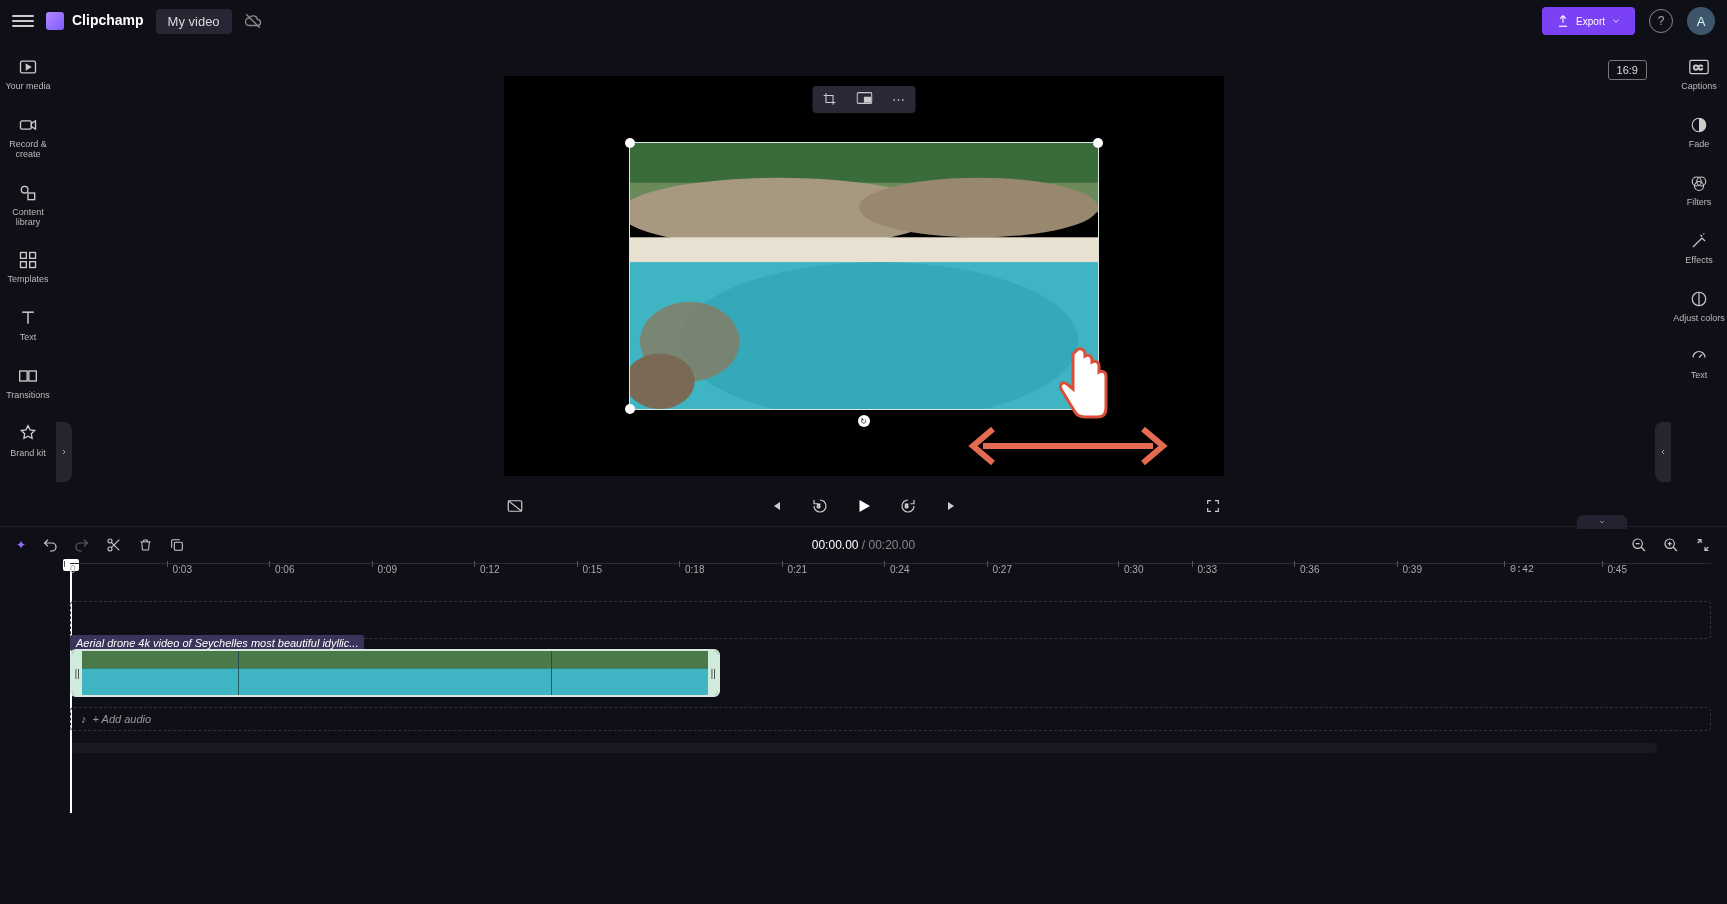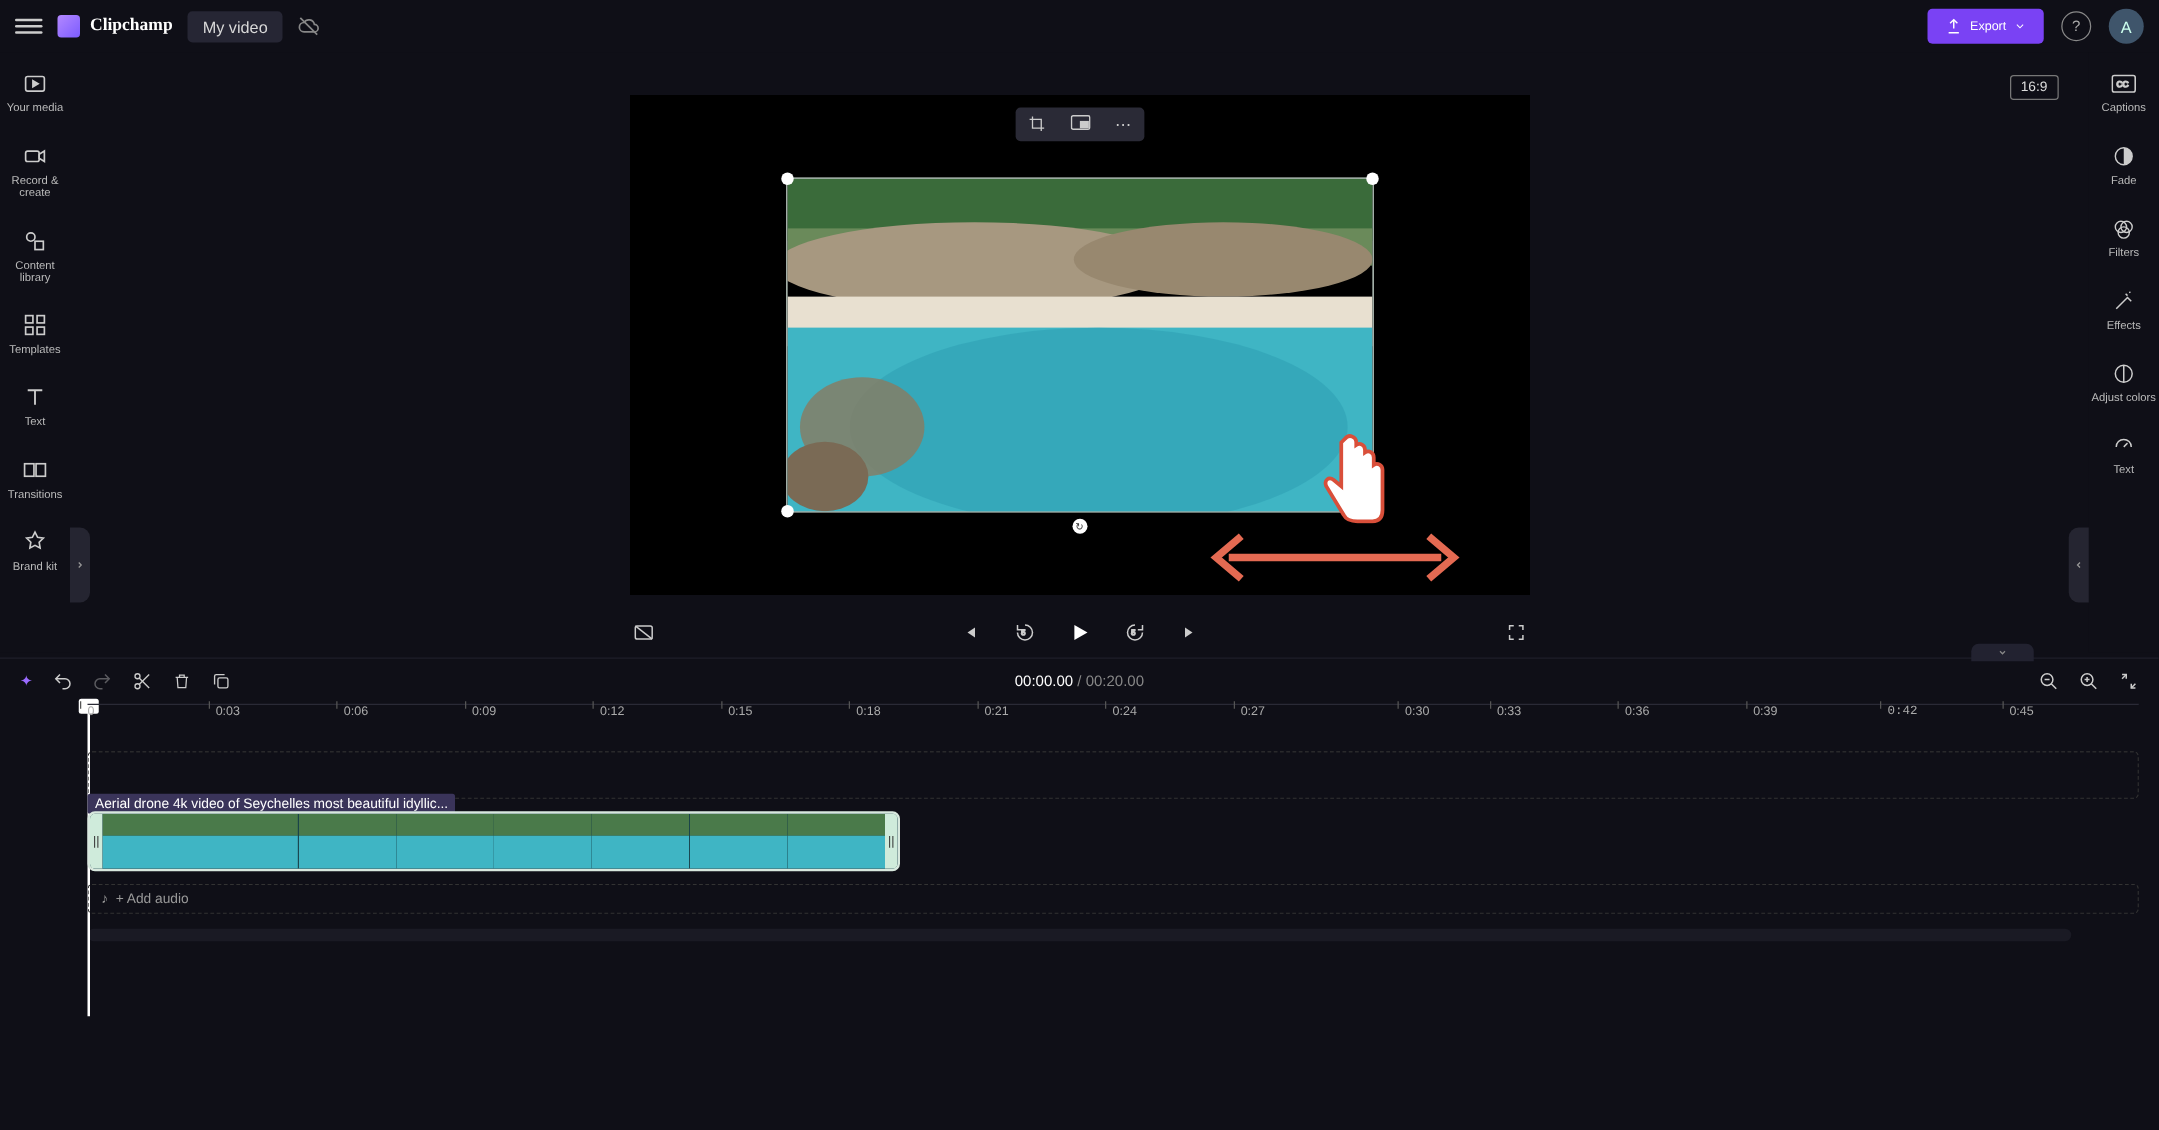--- a/index.html
+++ b/index.html
@@ -15,21 +15,21 @@
 .topbar {
   display: flex;
   align-items: center;
   height: 42px;
   background: #0f0f17;
   padding: 0 12px;
   gap: 12px;
 }
 .hamburger { width: 22px; height: 22px; display:flex; flex-direction:column; justify-content:space-around; padding:3px 0; cursor:pointer;}
 .hamburger span { height:2px; background:#ccc; border-radius:1px;}
-.brand { display:flex; align-items:center; gap:8px;font-family:Liberation Serif, serif;}
+.brand { display:flex; gap:8px;}
 .brand-logo { width:18px; height:18px; background:linear-gradient(135deg,#b388ff,#7c5cff); border-radius:3px;}
 .brand-name { font-size:14px; font-weight:600; color:#fff;}
 .proj-title { background:#262634; padding:5px 12px; border-radius:4px; color:#d8d8d8; font-size:13px;}
 .cloud { color:#888; font-size:15px;}
 .top-right { margin-left:auto; display:flex; align-items:center; gap:14px;}
 .export-btn { background:#7a42f4; color:#fff; padding:7px 14px; border-radius:4px; display:flex; align-items:center; gap:6px; font-size:10px; font-weight:500; cursor:pointer;}
 .help-btn { width:24px; height:24px; border-radius:50%; border:1.5px solid #888; display:flex; align-items:center; justify-content:center; color:#aaa; font-size:12px; cursor:pointer;}
 .avatar { width:28px; height:28px; border-radius:50%; background:#3f556b; color:#cfe; display:flex; align-items:center; justify-content:center; font-size:13px; cursor:pointer;}
 
 .main { display:flex; height: 480px;}
@@ -69,21 +69,21 @@
 .time-display .tot { color:#888;}
 .toolbar-right { margin-left:auto; display:flex; gap:16px; color:#ccc;}
 .toolbar-right .tbtn { cursor:pointer;}
 
 .ruler { position:relative; height:24px; margin-left:70px; margin-right:16px; border-top:1px solid #2a2a36;}
 .ruler .tick { position:absolute; top:0; font-size:10px; color:#aaa;}
 .ruler .tick::before { content:""; position:absolute; left:-6px; top:-3px; width:1px; height:6px; background:#555;}
 .playhead-line { position:absolute; left:70px; top:0; width:2px; height:250px; background:#fff;}
 .playhead-head { position:absolute; left:63px; top:-4px; width:16px; height:12px; background:#fff; border-radius:2px;}
 
-.timeline-area { position:relative; margin-left:70px; margin-right:16px; margin-top:4px;}
+.timeline-area { position:relative; margin-left:70px; margin-right:16px; margin-top:4px;font-style:italic;}
 .track-placeholder { border:1px dashed #333; border-radius:4px; height:38px; margin-top:14px;}
 .clip-label-pill { position:absolute; top:-14px; left:0; background:#3a345a; color:#fff; font-size:11px; padding:2px 6px; border-radius:2px;}
 .video-clip { position:relative; width:650px; height:48px; border:2px solid #d8e8de; border-radius:6px; background:#18404a; overflow:hidden; display:flex;}
 .clip-handle-l, .clip-handle-r { width:10px; background:#cfebdb; display:flex; align-items:center; justify-content:center; color:#333; font-size:10px;}
 .clip-thumbs { flex:1; display:flex;}
 .clip-thumbs .th { flex:1;}
 .audio-track { border:1px dashed #333; border-radius:4px; height:24px; margin-top:10px; display:flex; align-items:center; padding-left:10px; color:#999; font-size:11px; gap:6px;}
 
 .scroll-bar { height:10px; background:#1a1a24; margin:12px 70px 0 70px; border-radius:5px;}
 .collapse-tab { position:absolute; right:100px; top:-2px; width:50px; height:14px; background:#222230; border-radius:6px 6px 0 0; display:flex; align-items:center; justify-content:center; color:#888;}

